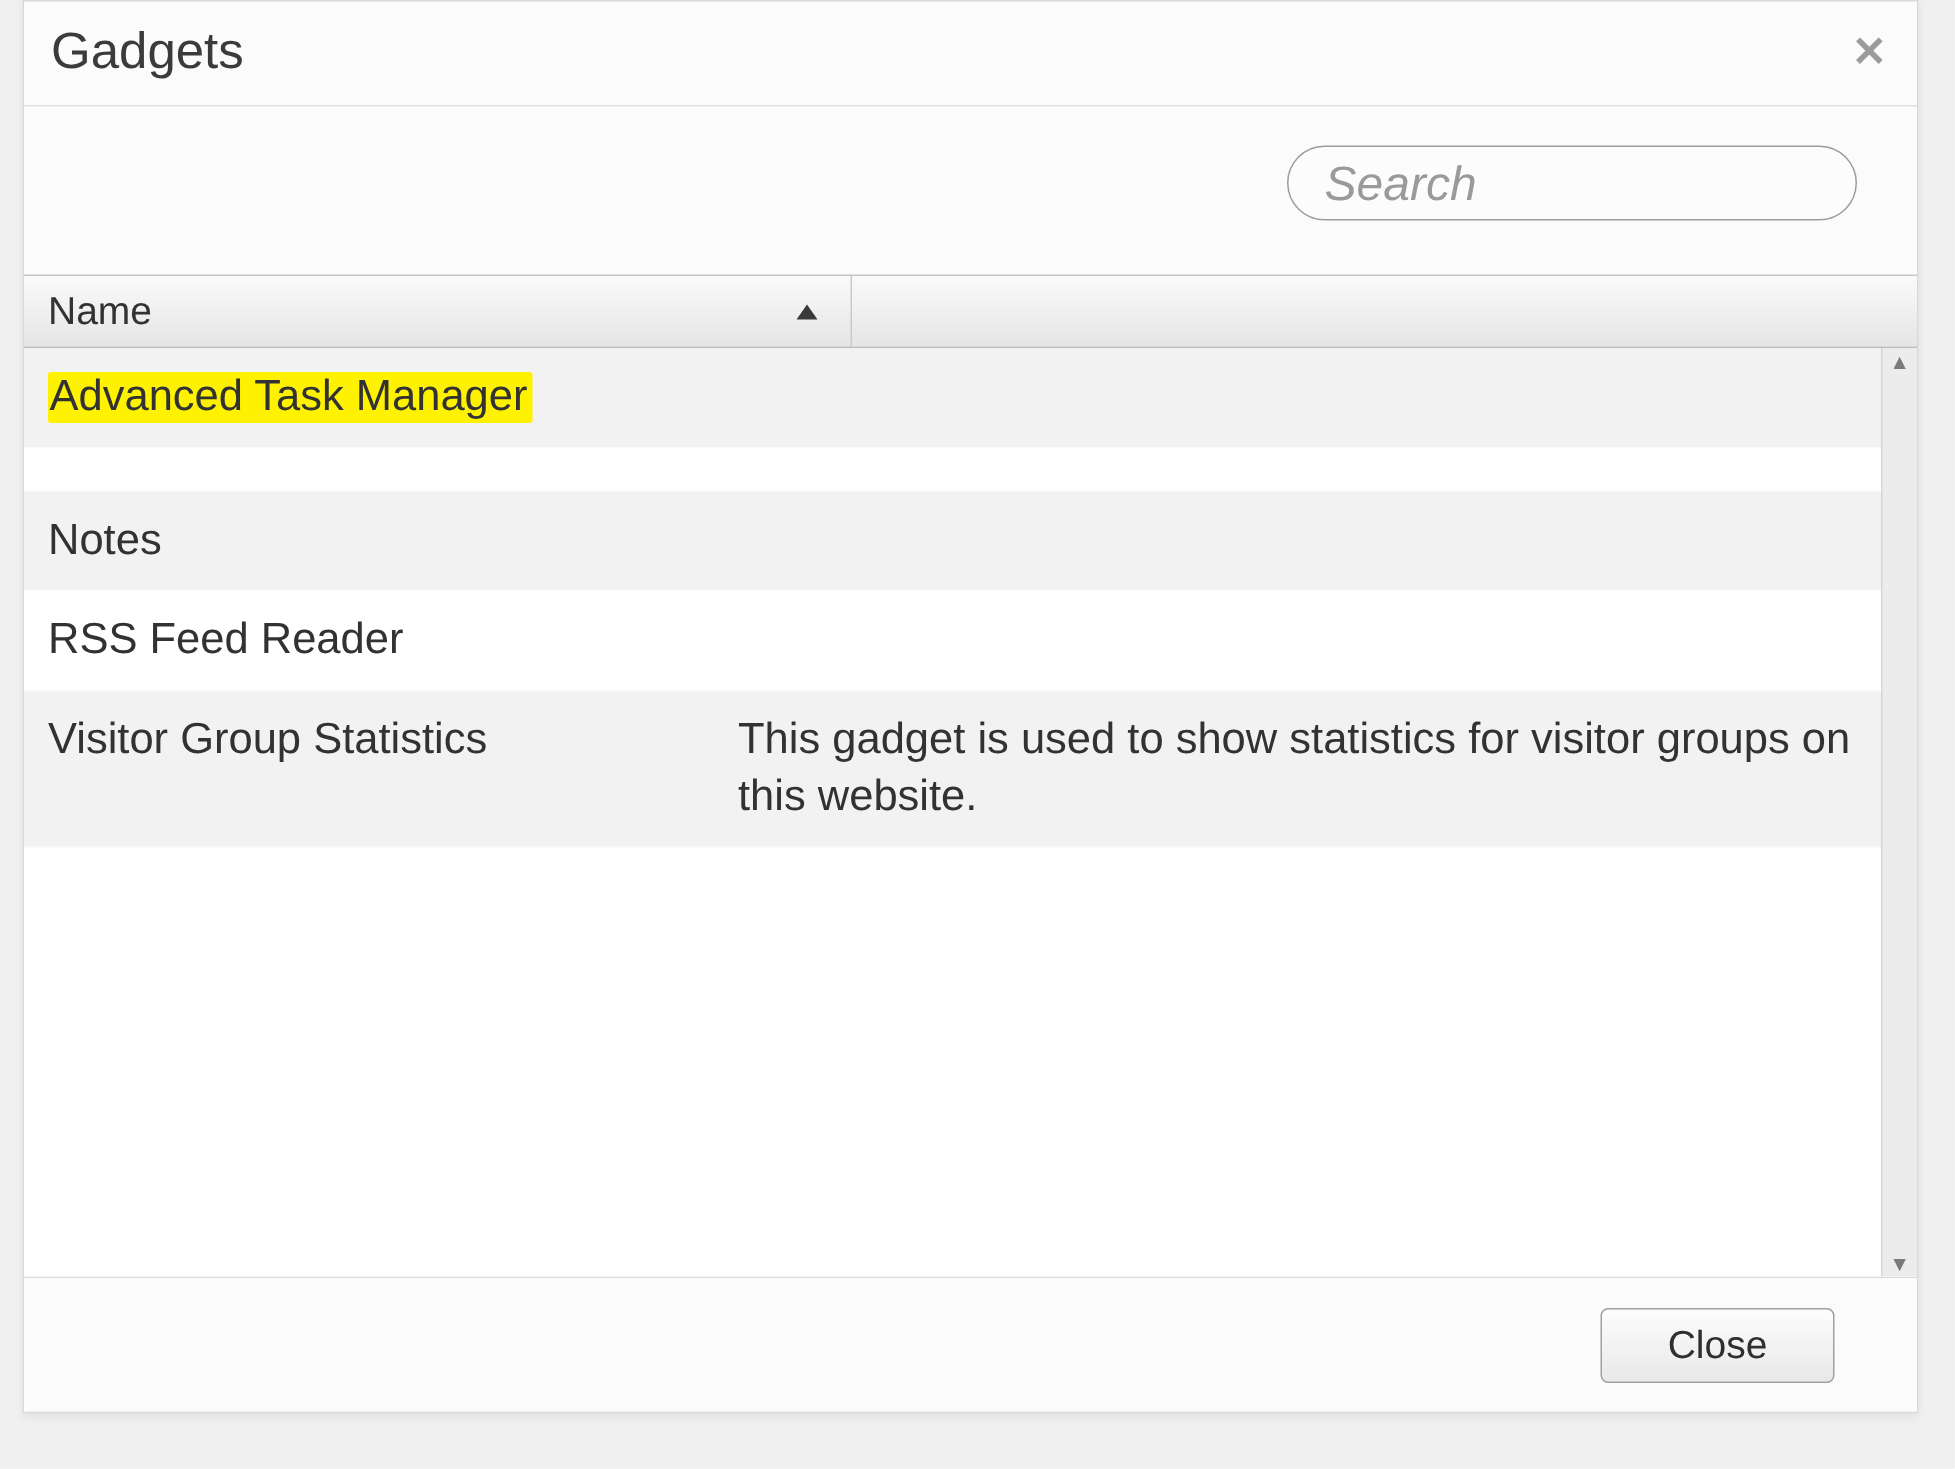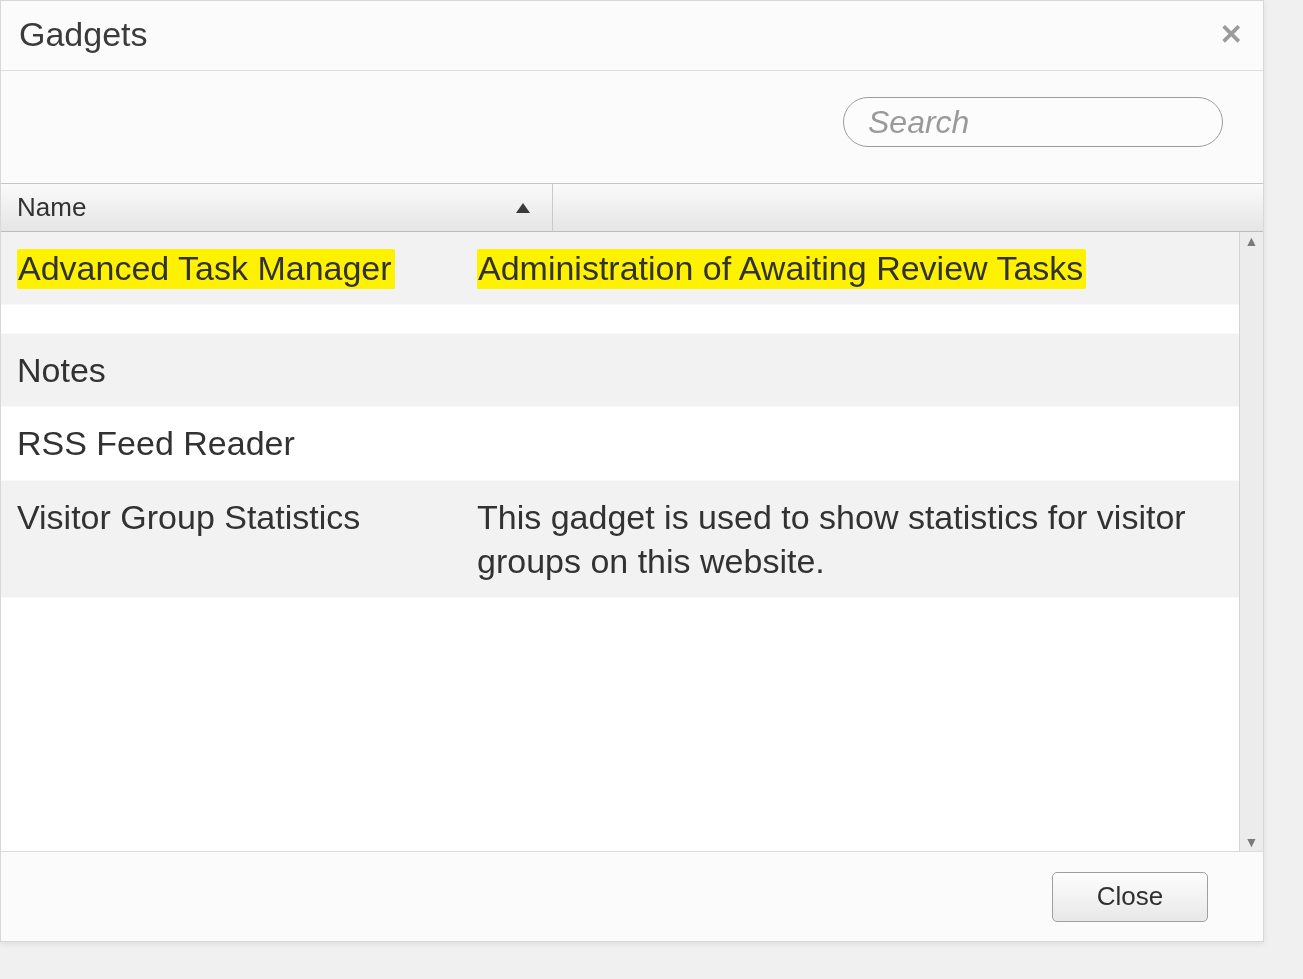--- a/index.html
+++ b/index.html
@@ -12,20 +12,21 @@
     overflow: hidden;
   }
   .dialog {
     width: 1264px;
     height: 942px;
     background: #fbfbfb;
     border: 1px solid #d8d8d8;
     box-shadow: 0 2px 6px rgba(0,0,0,.08);
     display: flex;
     flex-direction: column;
+    margin-left: 15px;
   }
   
   .dlg-header {
     display: flex;
     align-items: center;
     justify-content: space-between;
     padding: 14px 20px 16px 18px;
     border-bottom: 1px solid #e0e0e0;
   }
   .dlg-title {
@@ -131,21 +132,21 @@
   }
   .tbody {
     flex: 1;
     overflow: hidden;
     position: relative;
     background: #ffffff;
   }
   .trow {
     display: flex;
     border-bottom: 1px solid #f9f9f9;
-    font-size: 34px;
+    font-size: 29px;
     cursor: default;
   }
   .trow:nth-child(odd) { background: #f2f2f2; }
   .trow:nth-child(even){ background: #ffffff; }
   .td { padding: 14px 16px; line-height: 1.3; }
   .td.name { width: 460px; }
   .td.desc { flex: 1; padding-right: 40px; }
   .hl {
     background: #fef200;
     padding: 0 3px 2px 1px;
@@ -220,23 +221,20 @@
           <span></span>
         </div>
       </div>
 
       <div class="tbody">
 
         <div class="trow">
           <div class="td name">
             <span class="hl">Advanced Task Manager</span>
           </div>
-          <div class="td desc">
-            <span class="hl">Administration of Awaiting Review Tasks</span>
-          </div>
         </div>
 
         <div class="trow">
           <div class="td desc"></div>
         </div>
 
         <div class="trow">
           <div class="td name">Notes</div>
           <div class="td desc"></div>
         </div>

